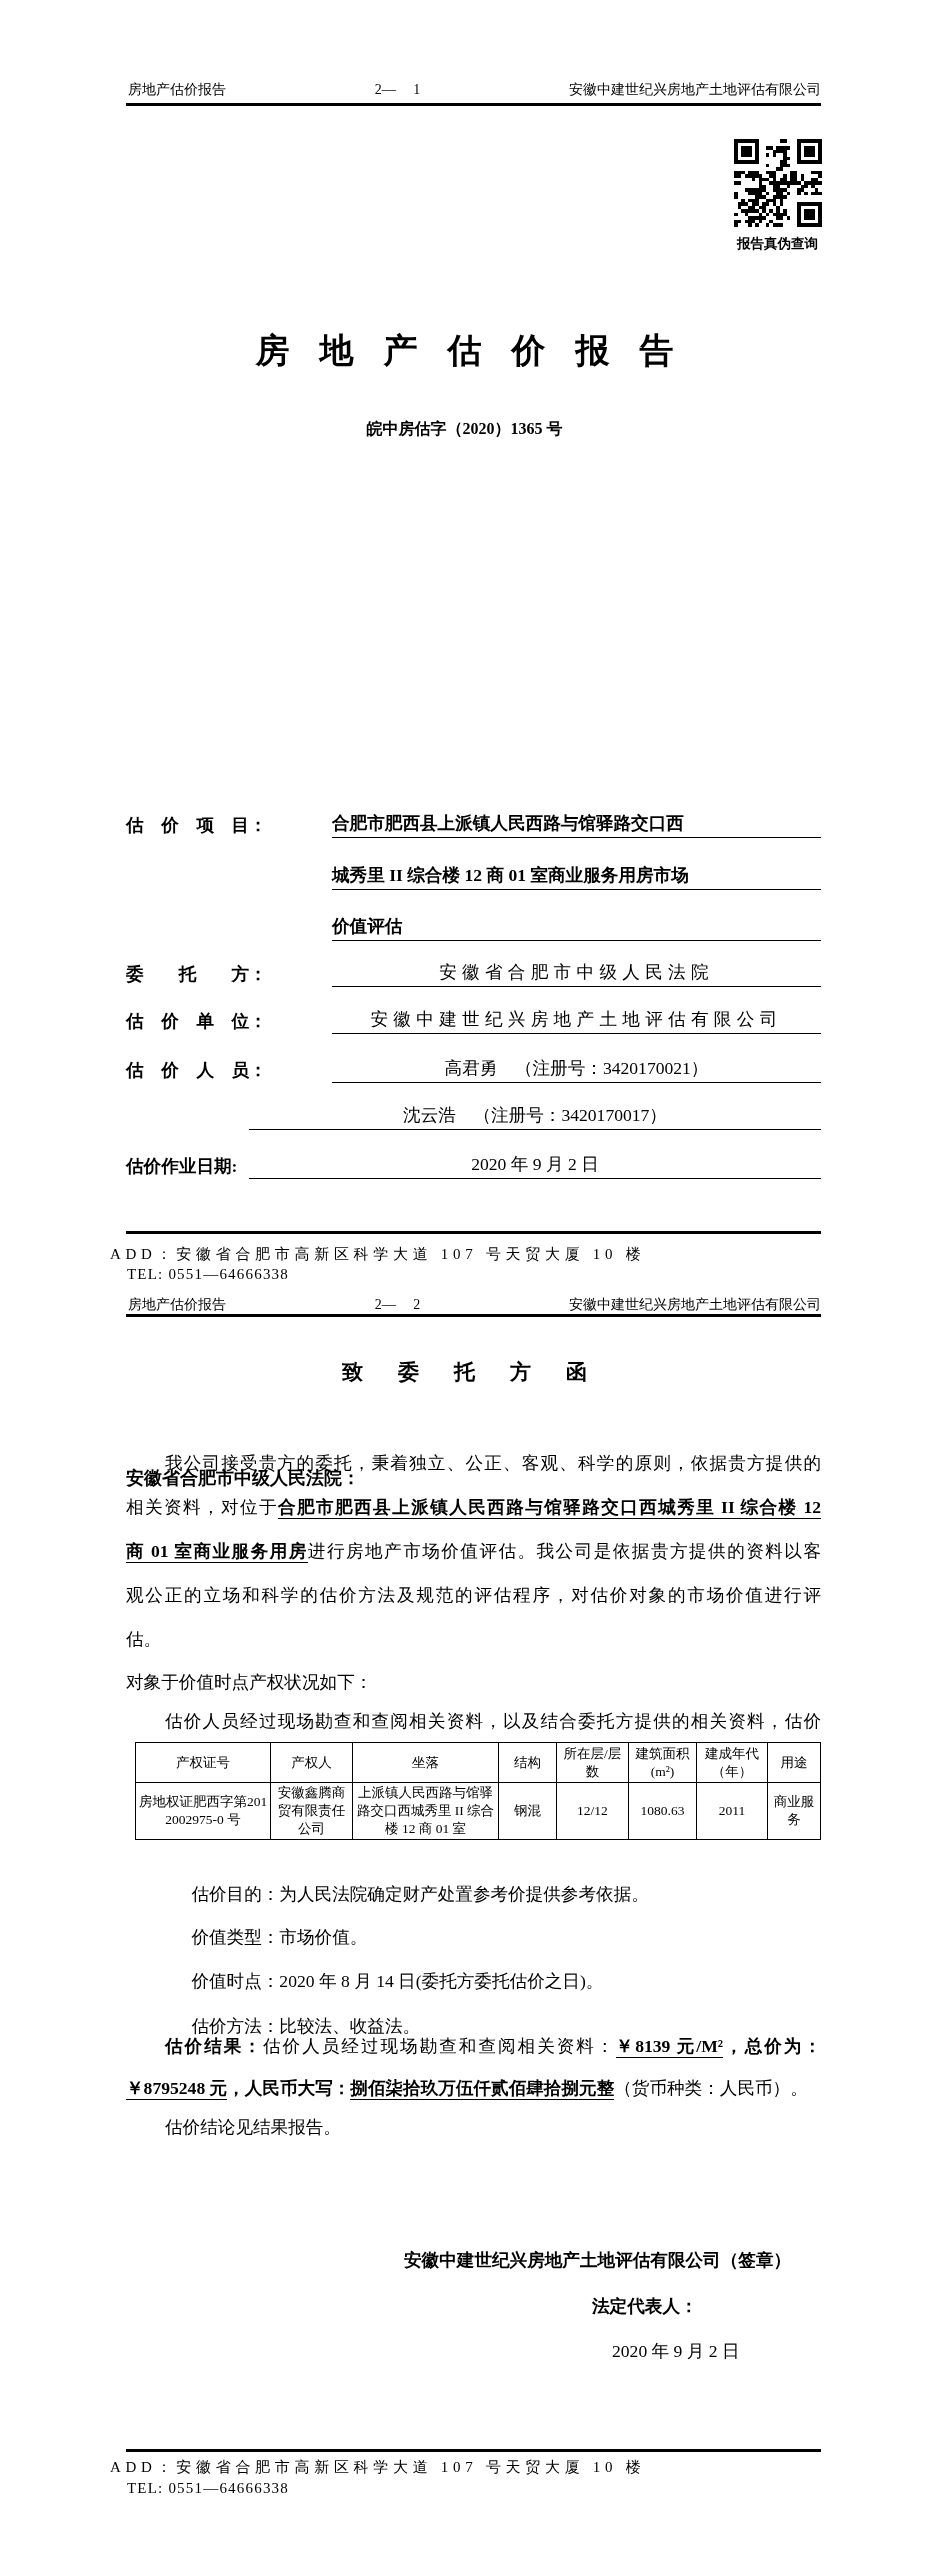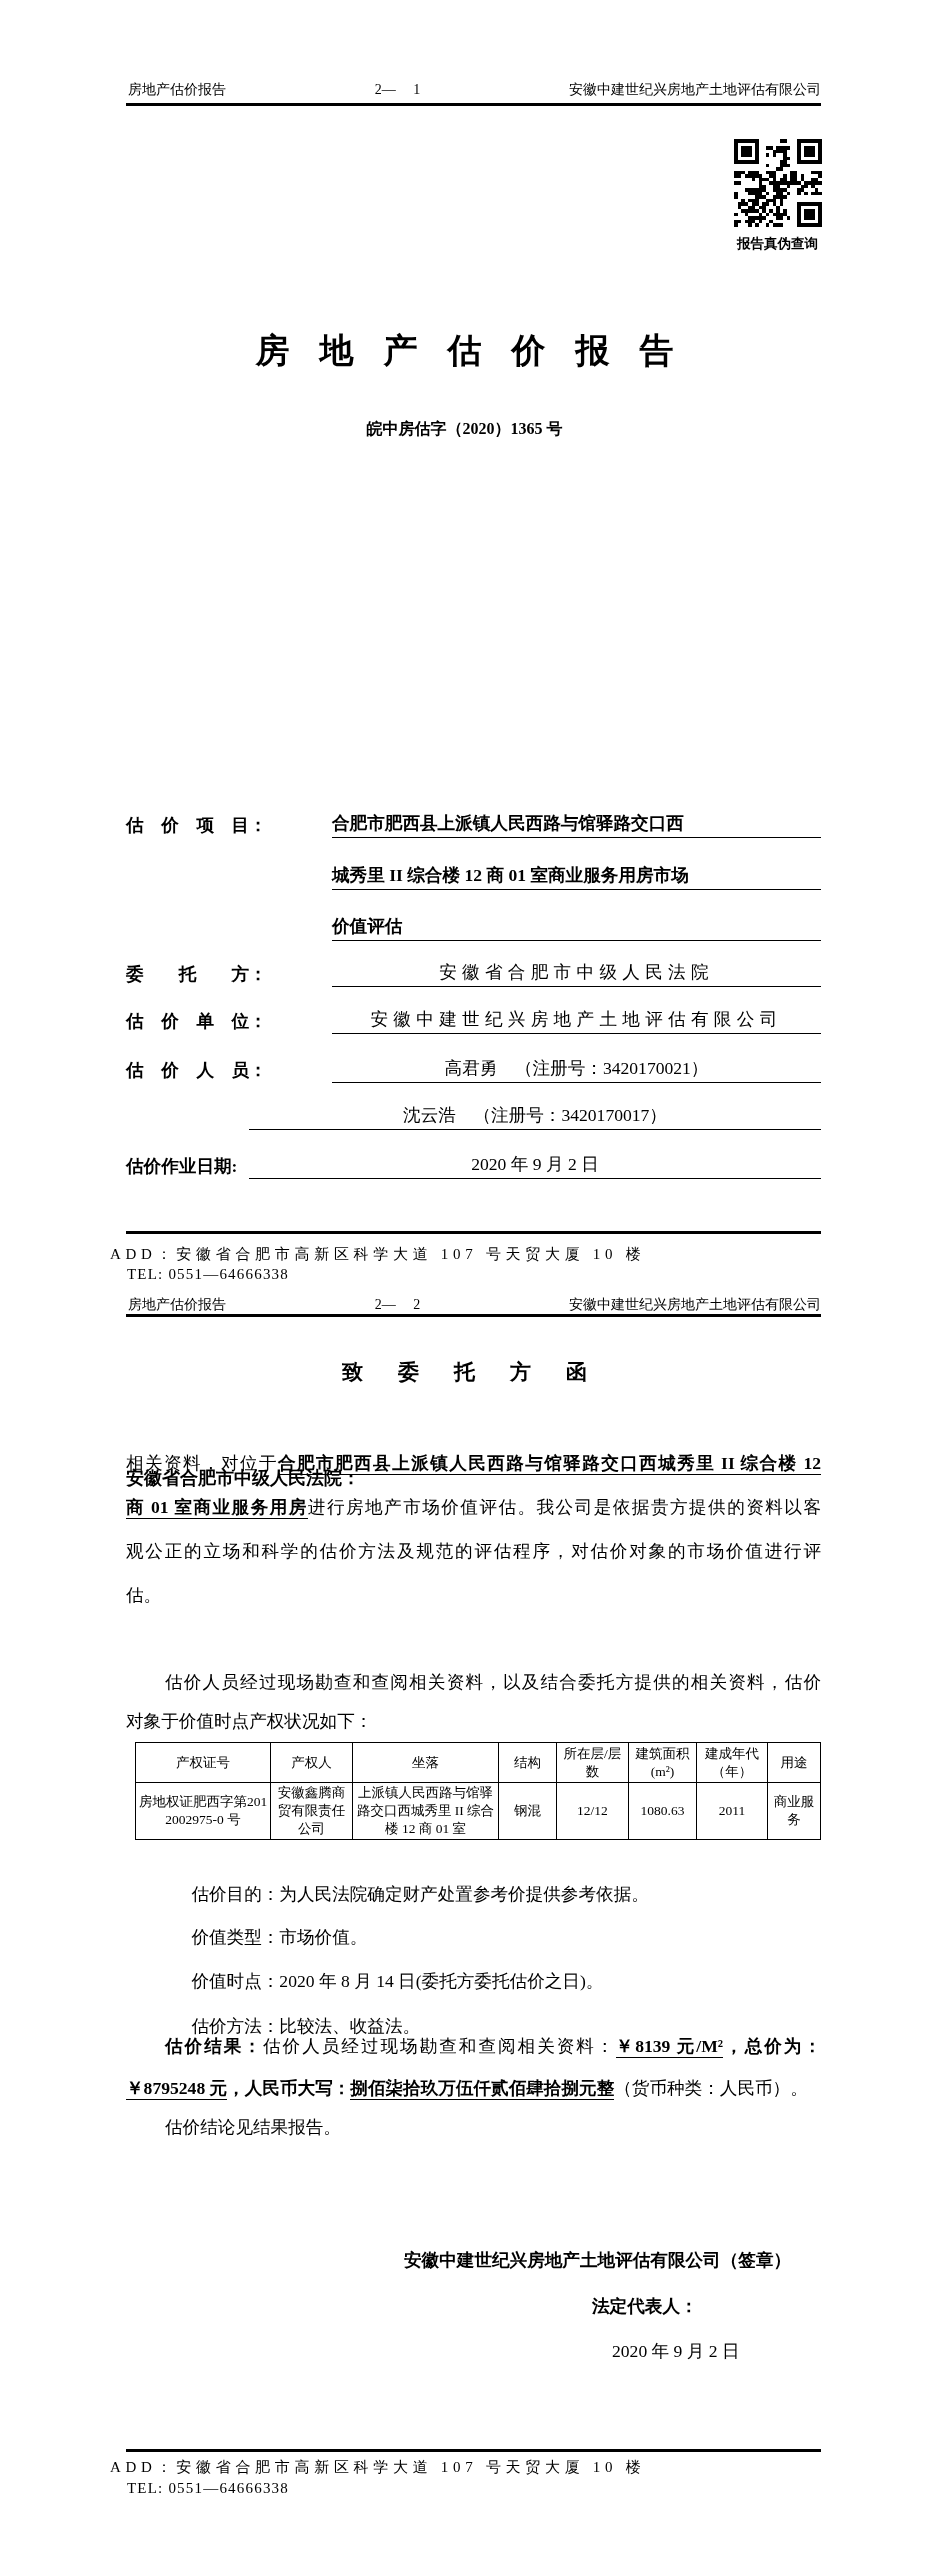--- a/index.html
+++ b/index.html
@@ -321,28 +321,29 @@
       <span>房地产估价报告</span>
       <span>2—　 2</span>
       <span>安徽中建世纪兴房地产土地评估有限公司</span>
     </div>
     <div class="hrule" style="top:1314px;"></div>
 
     <div class="letter-title">致委托方函</div>
     <div class="salutation">安徽省合肥市中级人民法院：</div>
 
     <div class="para p1" style="top:1441px;">
+        <div class="pline ind just"><span>我公司接受贵方的委托，秉着独立、公正、客观、科学的原则，依据贵方提供的</span></div>
         <div class="pline just"><span>相关资料，对位于</span><span class="sbu">合肥市肥西县上派镇人民西路与馆驿路交口西城秀里 II 综合楼 12</span></div>
         <div class="pline just"><span class="sbu">商 01 室商业服务用房</span><span>进行房地产市场价值评估。我公司是依据贵方提供的资料以客</span></div>
         <div class="pline just"><span>观公正的立场和科学的估价方法及规范的评估程序，对估价对象的市场价值进行评</span></div>
         <div class="pline"><span>估。</span></div>
       </div>
     <div class="para p2" style="top:1663px;">
+        <div class="pline"><span>对象于价值时点产权状况如下：</span></div>
         <div class="pline ind just"><span>估价人员经过现场勘查和查阅相关资料，以及结合委托方提供的相关资料，估价</span></div>
-        <div class="pline"><span>对象于价值时点产权状况如下：</span></div>
       </div>
 
     <table class="ptable">
       <colgroup>
         <col style="width:135px">
           <col style="width:82px">
           <col style="width:146px">
           <col style="width:58px">
         <col style="width:72px">
           <col style="width:68px">

